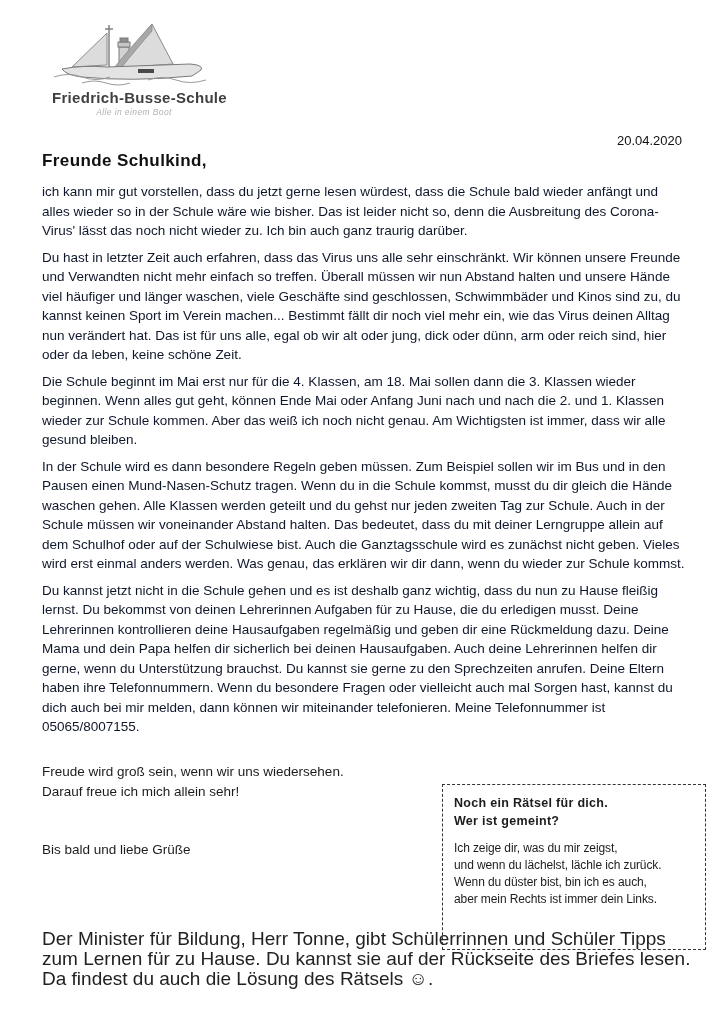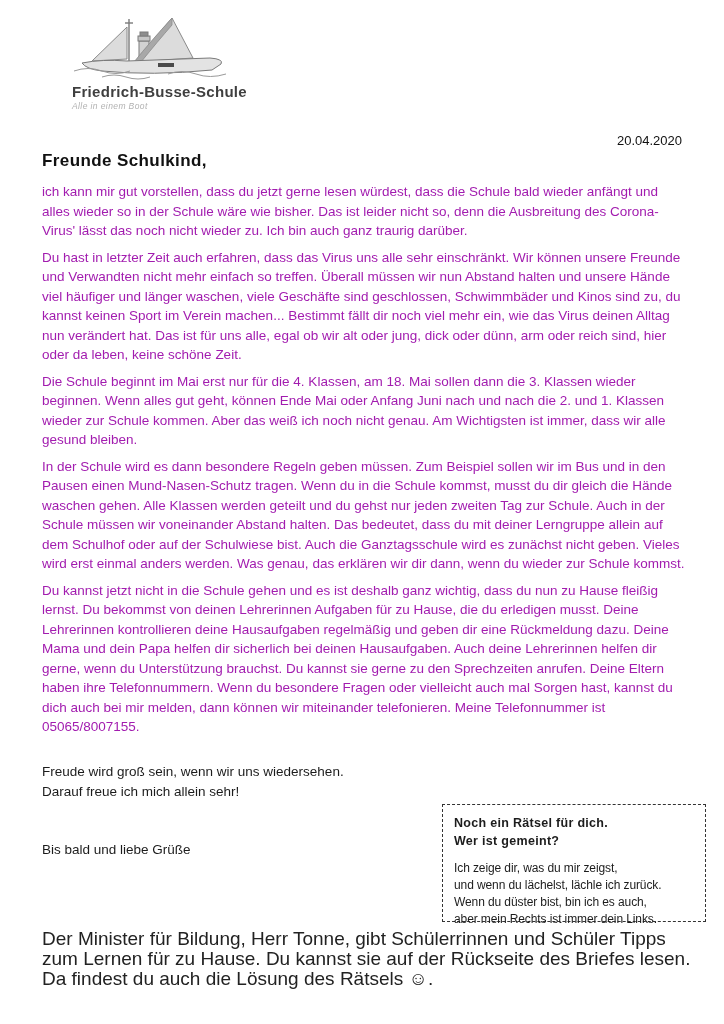--- a/index.html
+++ b/index.html
@@ -3,56 +3,56 @@
 <meta charset="utf-8">
 <style>
   html,body{margin:0;padding:0;}
   body{
     width:724px;height:1024px;background:#ffffff;position:relative;
     font-family:"Liberation Sans", sans-serif;color:#1c1c1c;overflow:hidden;
   }
   .page{position:absolute;inset:0;background:#ffffff;}
 
   
-  .logo{position:absolute;left:52px;top:14px;width:180px;margin-left:20px;}
+  .logo{position:absolute;left:52px;top:20px;width:180px;}
   .logo svg{display:block;}
   .school-name{
     font-size:15px;font-weight:600;color:#3f3f3f;letter-spacing:.3px;
     margin-top:1px;white-space:nowrap;
   }
   .motto{
-    font-size:8.5px;font-style:italic;color:#b2b2b2;text-align:left;
+    font-size:8.5px;font-style:italic;color:#b2b2b2;text-align:center;
     padding-right:16px;margin-top:1px;letter-spacing:.4px;
   }
 
   .date{position:absolute;top:133px;right:42px;font-size:13px;color:#111;}
 
   .salutation{
     position:absolute;left:42px;top:151px;font-size:17px;font-weight:bold;
     letter-spacing:.4px;color:#111;
   }
 
   .body-flow{
     position:absolute;left:42px;top:182px;width:646px;
-    font-size:13.5px;line-height:19.5px;color:#a21caf;
+    font-size:13.5px;line-height:19.5px;color:#0f172a;
   }
   .body-flow p{margin:0 0 7px 0;}
 
   .closing{
     position:absolute;left:42px;top:762px;width:420px;
     font-size:13.5px;line-height:19.5px;
   }
   .closing div:first-child{width:646px;}
 
   .farewell{
     position:absolute;left:42px;top:840px;font-size:13.5px;line-height:19.5px;text-align:center;
   }
 
   .riddle-box{
-    position:absolute;left:442px;top:804px;width:264px;height:118px;
+    position:absolute;left:442px;top:784px;width:264px;height:166px;
     box-sizing:border-box;border:1px dashed #333;padding:9px 11px 8px 11px;
     background:#fff;
   }
   .riddle-title{font-size:12.5px;font-weight:bold;line-height:18px;letter-spacing:.3px;}
   .riddle-lines{margin-top:10px;font-size:12px;line-height:17px;letter-spacing:-0.1px;}
 
   .footer-note{
     position:absolute;left:42px;top:929px;width:650px;
     font-size:19px;line-height:20px;color:#222;
   }

